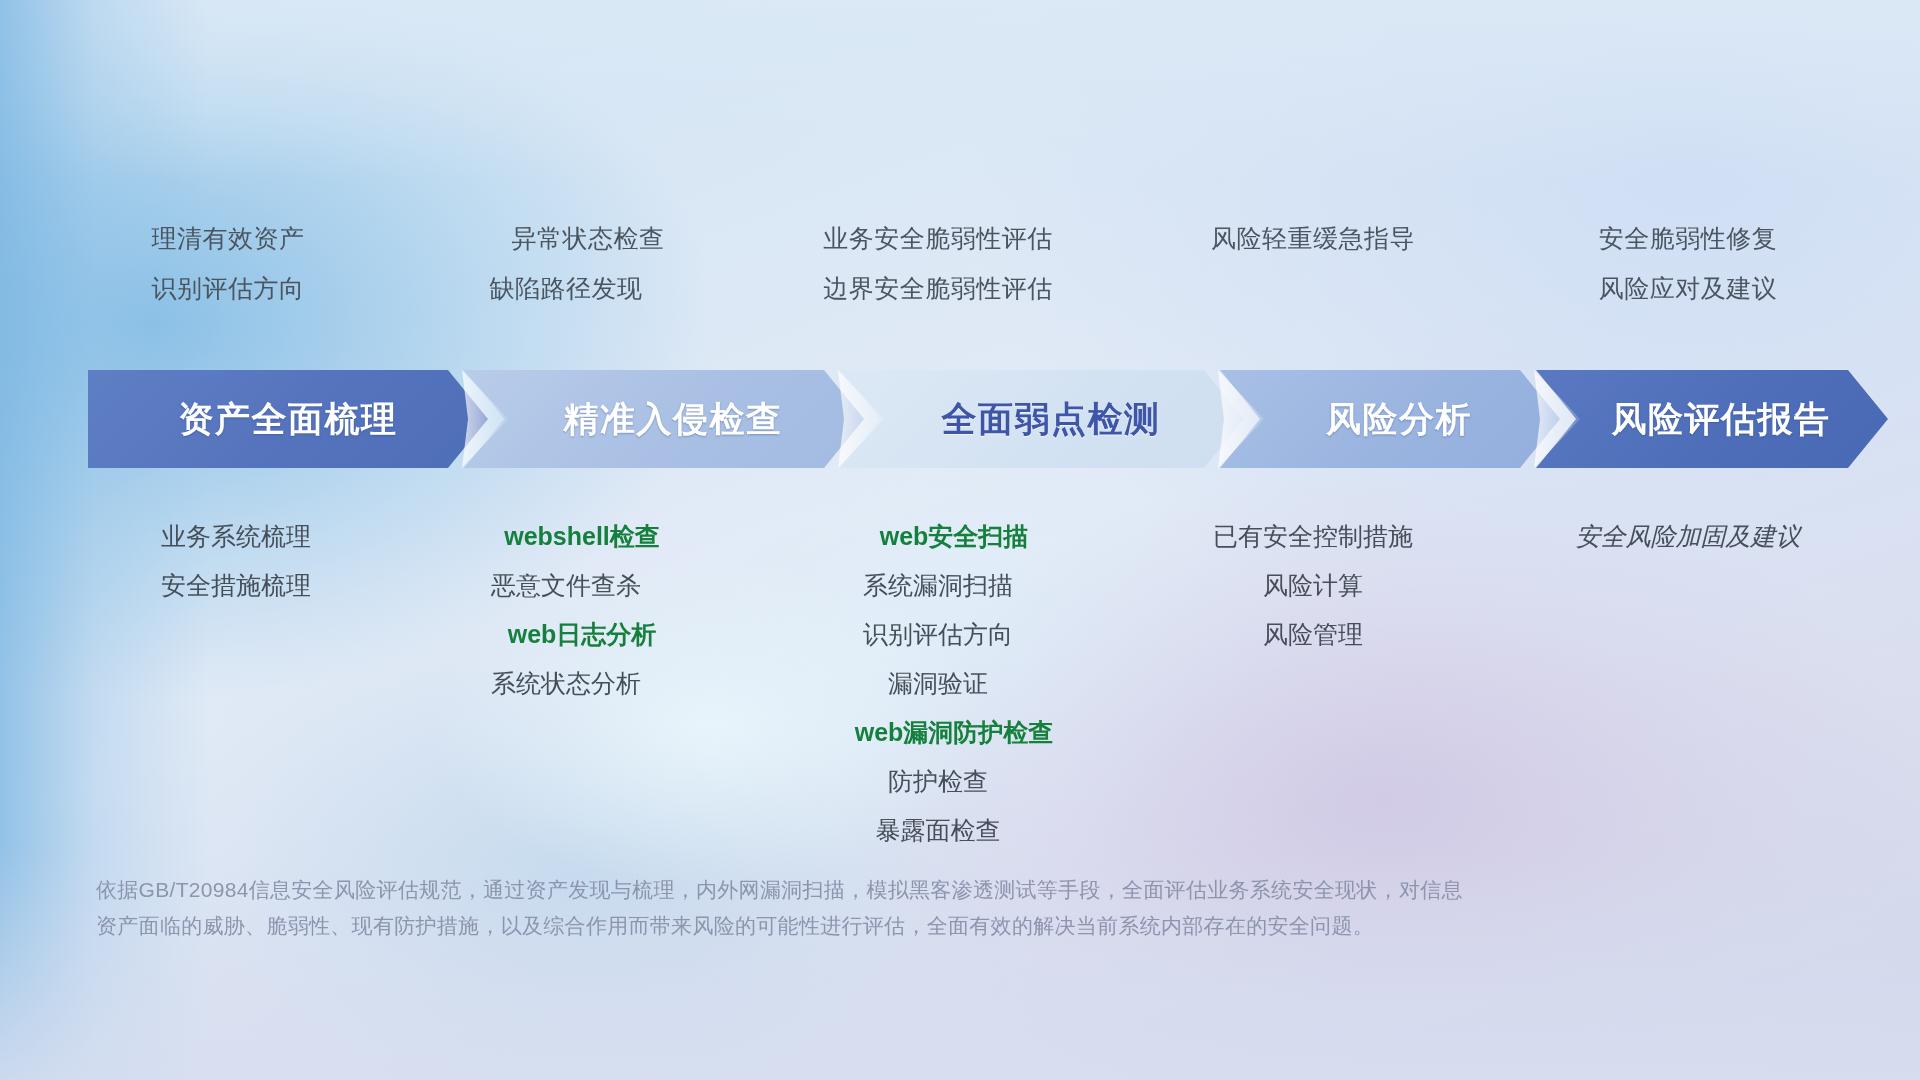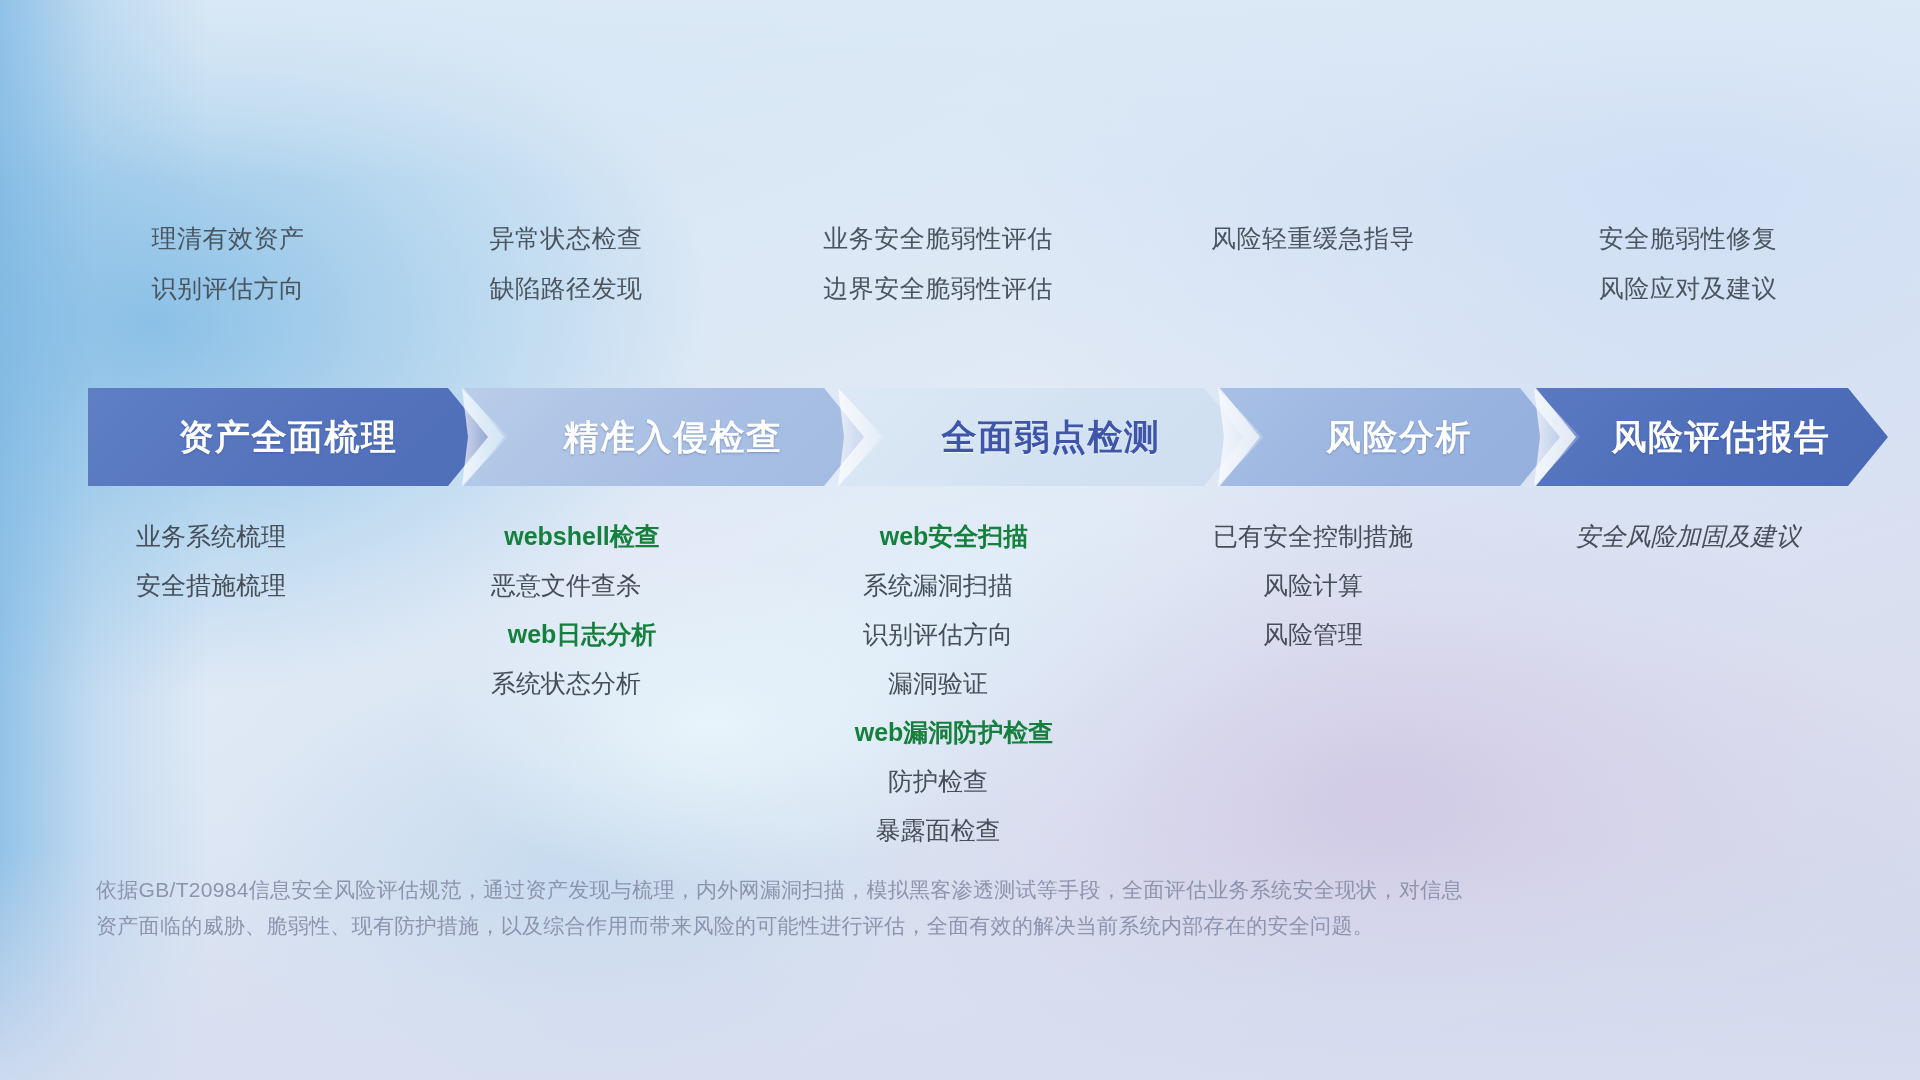--- a/index.html
+++ b/index.html
@@ -48,21 +48,21 @@
     display:flex; align-items:center; justify-content:center;
     color:#4a5560;
     font-size:25px;
     letter-spacing:0.5px;
     white-space:nowrap;
   }
 
   
   .band{
     position:absolute;
-    left:88px; top:388px;
+    left:88px; top:370px;
     width:1760px; height:98px;padding-left:27px;
   }
   .chev{
     position:absolute; top:0; height:98px;
     display:flex; align-items:center; justify-content:center;
     clip-path: polygon(0 0, calc(100% - 40px) 0, 100% 50%, calc(100% - 40px) 100%, 0 100%);
   }
   .chev.notched{
     clip-path: polygon(0 0, calc(100% - 40px) 0, 100% 50%, calc(100% - 40px) 100%, 0 100%, 40px 50%);
   }
@@ -115,21 +115,21 @@
 <div class="vignette-top"></div>
 <div class="vignette-left"></div>
 <div class="glow-soft"></div>
 <div class="vignette-bottom"></div>
 
 <div class="top-row" id="top-row-1" style="top:238px;">
     <div class="top-cell" style="position: absolute; left: 0px; width: 1920px; justify-content: center;">
       <span style="position: absolute; left: 228px; transform: translateX(-50%); white-space: nowrap;">理清有效资产</span>
     </div>
     <div class="top-cell" style="position: absolute; left: 0px; width: 1920px; justify-content: center;">
-      <span style="position: absolute; left: 566px; transform: translateX(-50%); white-space: nowrap;">异常状态检查</span>
+      <span style="position: absolute; left: 588px; transform: translateX(-50%); white-space: nowrap;">异常状态检查</span>
     </div>
     <div class="top-cell" style="position: absolute; left: 0px; width: 1920px; justify-content: center;">
       <span style="position: absolute; left: 938px; transform: translateX(-50%); white-space: nowrap;">业务安全脆弱性评估</span>
     </div>
     <div class="top-cell" style="position: absolute; left: 0px; width: 1920px; justify-content: center;">
       <span style="position: absolute; left: 1313px; transform: translateX(-50%); white-space: nowrap;">风险轻重缓急指导</span>
     </div>
     <div class="top-cell" style="position: absolute; left: 0px; width: 1920px; justify-content: center;">
       <span style="position: absolute; left: 1688px; transform: translateX(-50%); white-space: nowrap;">安全脆弱性修复</span>
     </div>
@@ -165,21 +165,21 @@
       <span class="lbl ondark" style="margin-left: 18px;">风险分析</span>
     </div>
     <div class="chev-edge" style="left: 1130px; z-index: 17;"></div>
     <div class="chev notched c5" style="left: 1448px; width: 352px; z-index: 6;">
       <span class="lbl ondark" style="margin-left: 18px;">风险评估报告</span>
     </div>
     <div class="chev-edge" style="left: 1446px; z-index: 16;"></div>
   </div>
 
 <div class="cols" id="cols">
-    <div class="col" style="position: absolute; left: 211px; transform: translateX(-50%);">
+    <div class="col" style="position: absolute; left: 236px; transform: translateX(-50%);">
       <div class="item">业务系统梳理</div>
       <div class="item">安全措施梳理</div>
     </div>
     <div class="col" style="position: absolute; left: 566px; transform: translateX(-50%);">
       <div class="item b">webshell检查</div>
       <div class="item">恶意文件查杀</div>
       <div class="item b">web日志分析</div>
       <div class="item">系统状态分析</div>
     </div>
     <div class="col" style="position: absolute; left: 938px; transform: translateX(-50%);">

